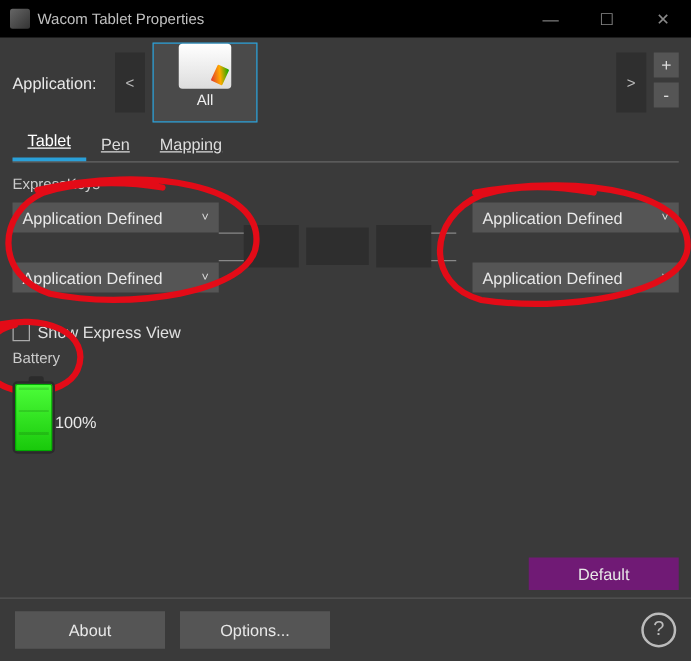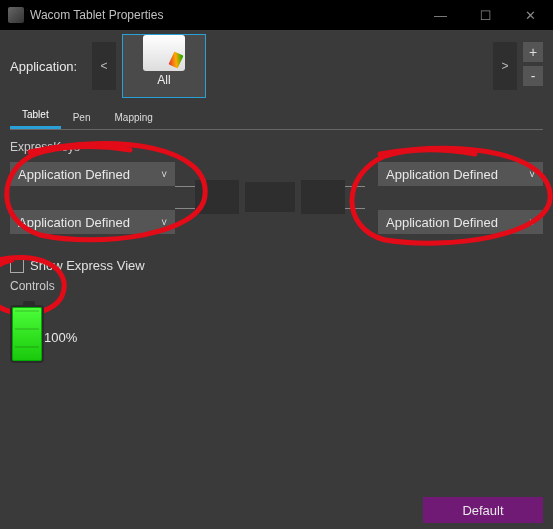--- a/index.html
+++ b/index.html
@@ -14,21 +14,21 @@
   .app-label { font-size: 13px; color: #e8e8e8; width: 80px; }
   .app-nav { width: 24px; height: 48px; background: #2f2f2f; display: flex; align-items: center; justify-content: center; color: #bbb; font-size: 12px; margin: 0 2px; cursor: pointer; }
   .app-tile { width: 84px; height: 64px; border: 1px solid #2aa0d8; background: #4a4a4a; display: flex; flex-direction: column; align-items: center; margin: 0 4px; }
   .app-tile .app-icon { width: 42px; height: 36px; background: linear-gradient(#fff,#ddd); border-radius: 3px; position: relative; }
   .app-tile .app-icon::after { content:""; position:absolute; right:4px; bottom:4px; width:10px; height:14px; background:linear-gradient(60deg,#d33,#fa0,#0a0); transform: rotate(25deg); border-radius:1px; }
   .app-tile .app-caption { font-size: 12px; color: #eee; margin-top: 2px; }
   .app-spacer { flex: 1; }
   .plusminus { display: flex; flex-direction: column; margin-left: 4px; }
   .pm-btn { width: 20px; height: 20px; background: #555; color: #ddd; display: flex; align-items: center; justify-content: center; font-size: 14px; margin-bottom: 4px; cursor: pointer; }
   .tabs { display: flex; border-bottom: 1px solid #666; height: 28px; align-items: flex-end; }
-  .tab { font-size: 10px; color: #ddd; padding: 4px 12px 6px 12px; cursor: pointer; }
+  .tab { font-size: 13px; color: #ddd; padding: 4px 12px 6px 12px; cursor: pointer; text-decoration: underline; }
   .tab.active { border-bottom: 3px solid #2aa0d8; color: #fff; }
   .section-label { font-size: 12px; color: #ccc; margin: 10px 0 6px 0; }
   .expresskeys { position: relative; height: 90px; }
   .ek-left, .ek-right { position: absolute; width: 165px; display: flex; flex-direction: column; gap: 24px; }
   .ek-left { left: 0; top: 2px; }
   .ek-right { right: 0; top: 2px; }
   .combo { height: 24px; background: #555; color: #e8e8e8; font-size: 13px; display: flex; align-items: center; justify-content: space-between; padding: 0 8px; cursor: pointer; }
   .combo .chev { font-size: 10px; color: #ddd; }
   .center-diagram { position: absolute; left: 185px; top: 8px; width: 150px; height: 58px; }
   .cd-box { position:absolute; background:#2e2e2e; }
@@ -142,26 +142,32 @@
     <div class="showexpress">
       <div class="checkbox"></div>
       <div>Show Express View</div>
     </div>
     <div class="annot" style="left:-18px; top:224px; width:100px; height:70px;">
       <svg viewBox="0 0 100 70">
           <path class="annot-stroke" d="M8 8 C55 -6, 92 14, 80 42 C70 64, 22 66, 8 44 C0 28, 10 10, 30 6"></path>
         </svg>
     </div>
 
-    <div class="section-label battery">Controls</div>
+    <div class="section-label battery">Battery</div>
     <div class="battery-row">
       <div class="batt-icon"></div>
       <div class="batt-pct">100%</div>
     </div>
 
     <div class="default-row">
       <div class="btn-default">Default</div>
     </div>
 
   </div>
 
+  <div class="footer">
+    <div class="footer-btn">About</div>
+    <div class="footer-btn">Options...</div>
+    <div class="sp"></div>
+    <div class="help">?</div>
+  </div>
 
 </div>
 
 </body></html>

